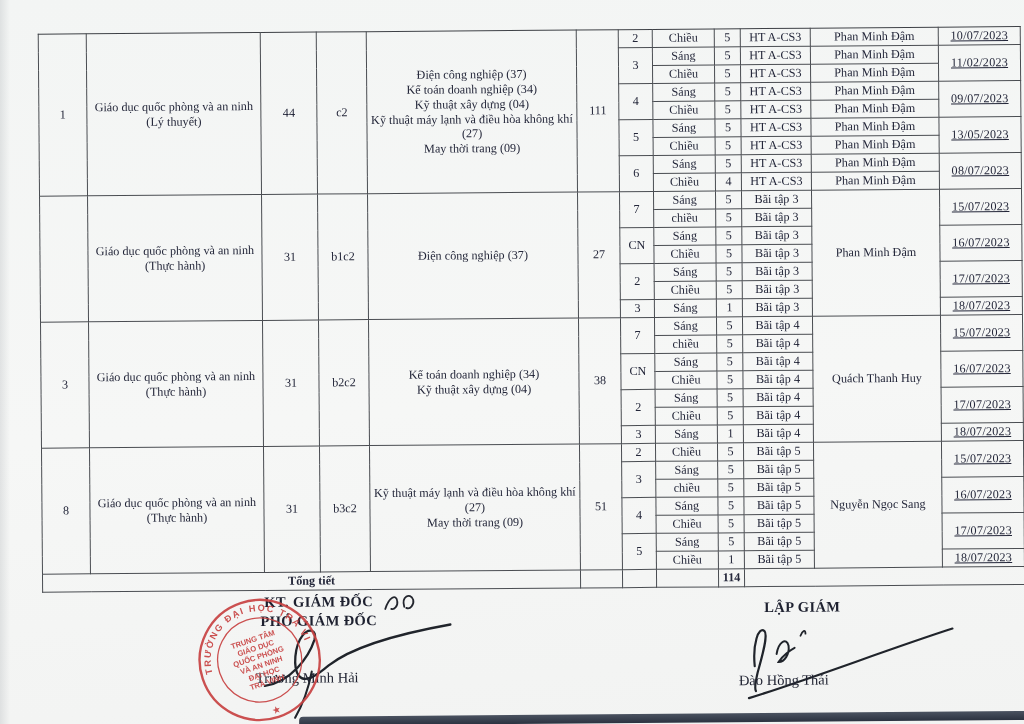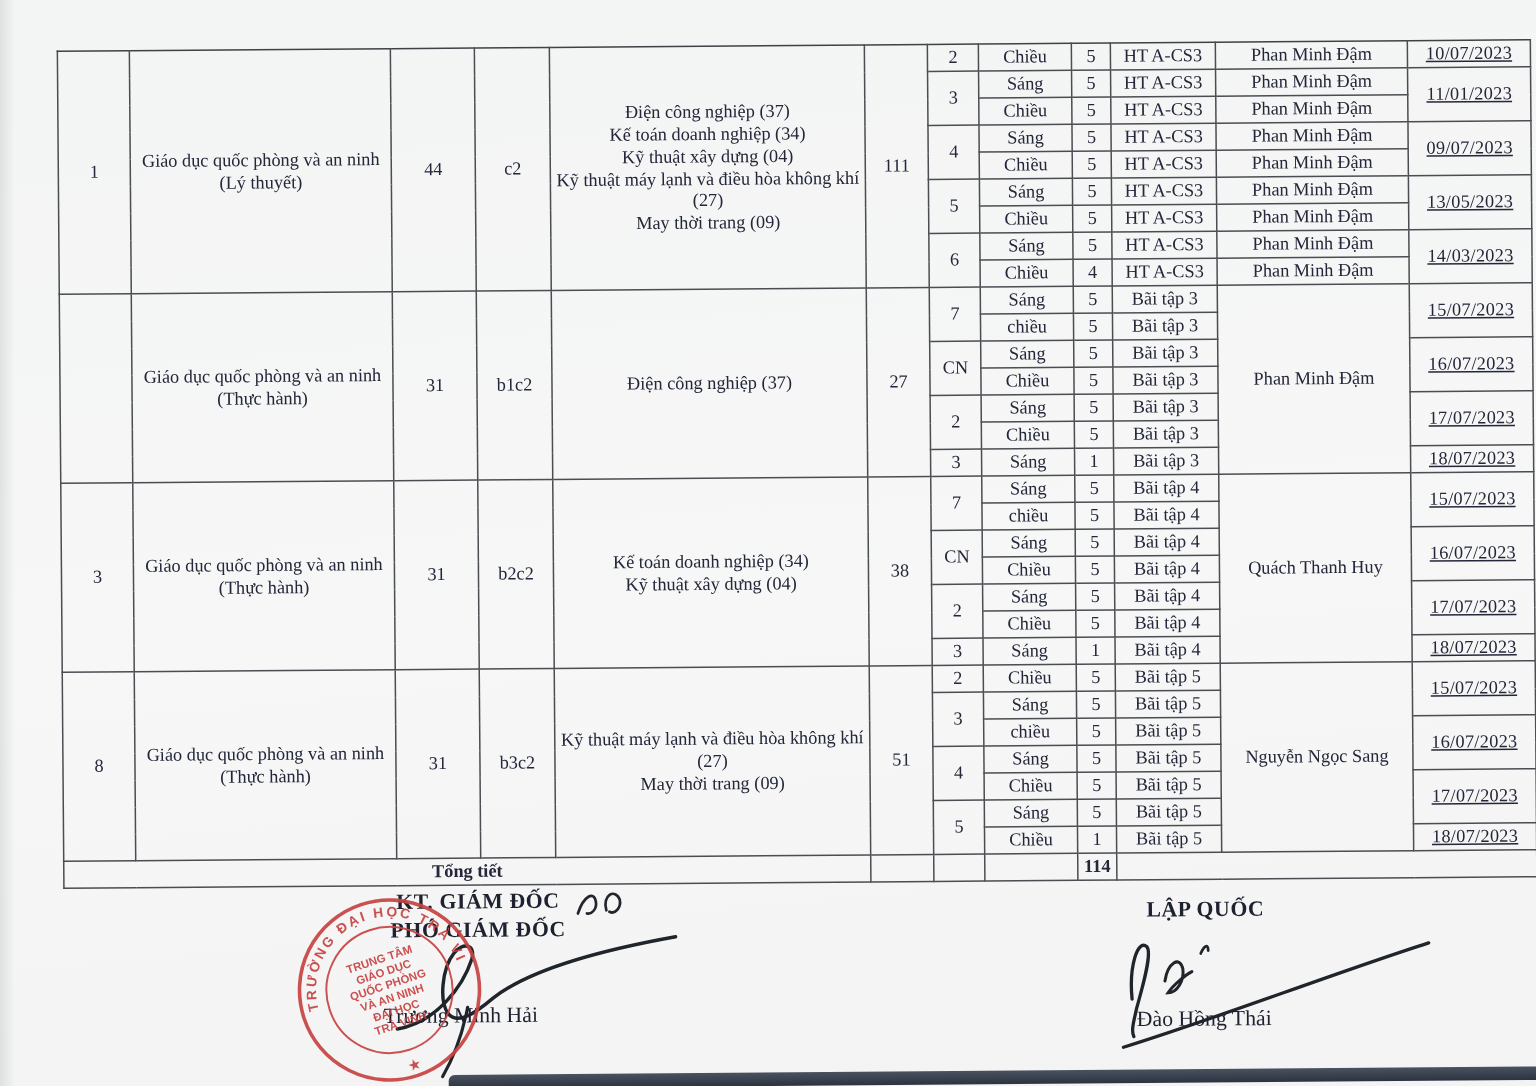--- a/index.html
+++ b/index.html
@@ -80,21 +80,21 @@
             <td class="c-room">HT A-CS3</td>
             <td class="c-teacher">Phan Minh Đậm</td>
             <td class="c-date">10/07/2023</td>
           </tr>
           <tr>
             <td class="c-day" rowspan="2">3</td>
             <td class="c-session">Sáng</td>
             <td class="c-periods">5</td>
             <td class="c-room">HT A-CS3</td>
             <td class="c-teacher">Phan Minh Đậm</td>
-            <td class="c-date" rowspan="2">11/01/2023</td>
+            <td class="c-date" rowspan="2">11/02/2023</td>
           </tr>
           <tr>
             <td class="c-session">Chiều</td>
             <td class="c-periods">5</td>
             <td class="c-room">HT A-CS3</td>
             <td class="c-teacher">Phan Minh Đậm</td>
           </tr>
           <tr>
             <td class="c-day" rowspan="2">4</td>
             <td class="c-session">Sáng</td>
@@ -122,21 +122,21 @@
             <td class="c-periods">5</td>
             <td class="c-room">HT A-CS3</td>
             <td class="c-teacher">Phan Minh Đậm</td>
           </tr>
           <tr>
             <td class="c-day" rowspan="2">6</td>
             <td class="c-session">Sáng</td>
             <td class="c-periods">5</td>
             <td class="c-room">HT A-CS3</td>
             <td class="c-teacher">Phan Minh Đậm</td>
-            <td class="c-date" rowspan="2">14/03/2023</td>
+            <td class="c-date" rowspan="2">08/07/2023</td>
           </tr>
           <tr>
             <td class="c-session">Chiều</td>
             <td class="c-periods">4</td>
             <td class="c-room">HT A-CS3</td>
             <td class="c-teacher">Phan Minh Đậm</td>
           </tr>
           <tr class="group-start">
             <td class="c-stt" rowspan="7"></td>
             <td class="c-course" rowspan="7">Giáo dục quốc phòng và an ninh
@@ -327,25 +327,25 @@
       <g font-size="7.6" font-weight="bold" fill="#c84343" text-anchor="middle" font-family="Liberation Sans, sans-serif">
         <text x="63" y="44">TRUNG TÂM</text>
         <text x="63" y="53">GIÁO DỤC</text>
         <text x="63" y="62">QUỐC PHÒNG</text>
         <text x="63" y="71">VÀ AN NINH</text>
         <text x="63" y="80">ĐẠI HỌC</text>
         <text x="63" y="89">TRÀ VINH</text>
       </g>
     </svg>
 
-    <div class="sig-label" style="left:762px;top:601px;">LẬP QUỐC</div>
+    <div class="sig-label" style="left:762px;top:601px;">LẬP GIÁM</div>
     <svg class="sig-svg" style="left:722px;top:608px;" width="245" height="100" viewBox="0 0 245 100">
       <path d="M 30,60 C 28,38 34,20 40,25 C 44,29 37,52 33,66 C 31,75 29,81 31,85" fill="none" stroke="#20242b" stroke-width="2.2" stroke-linecap="round"></path>
       <path d="M 52,48 C 54,36 62,31 64,40 C 65,48 60,56 54,56 C 58,50 66,44 70,42" fill="none" stroke="#20242b" stroke-width="2" stroke-linecap="round"></path>
       <path d="M 76,30 C 78,25 81,23 81,28" fill="none" stroke="#20242b" stroke-width="1.8" stroke-linecap="round"></path>
       <path d="M 24,92 C 84,74 164,44 228,24" fill="none" stroke="#20242b" stroke-width="2.2" stroke-linecap="round"></path>
     </svg>
-    <div class="sig-name" style="left:755px;top:674px;">Đào Hồng Thái</div>
+    <div class="sig-name" style="left:736px;top:674px;">Đào Hồng Thái</div>
 
     <div class="bottom-bar"></div>
   </div>
   <div class="edge-shade"></div>
 </div>
 
 </body></html>

